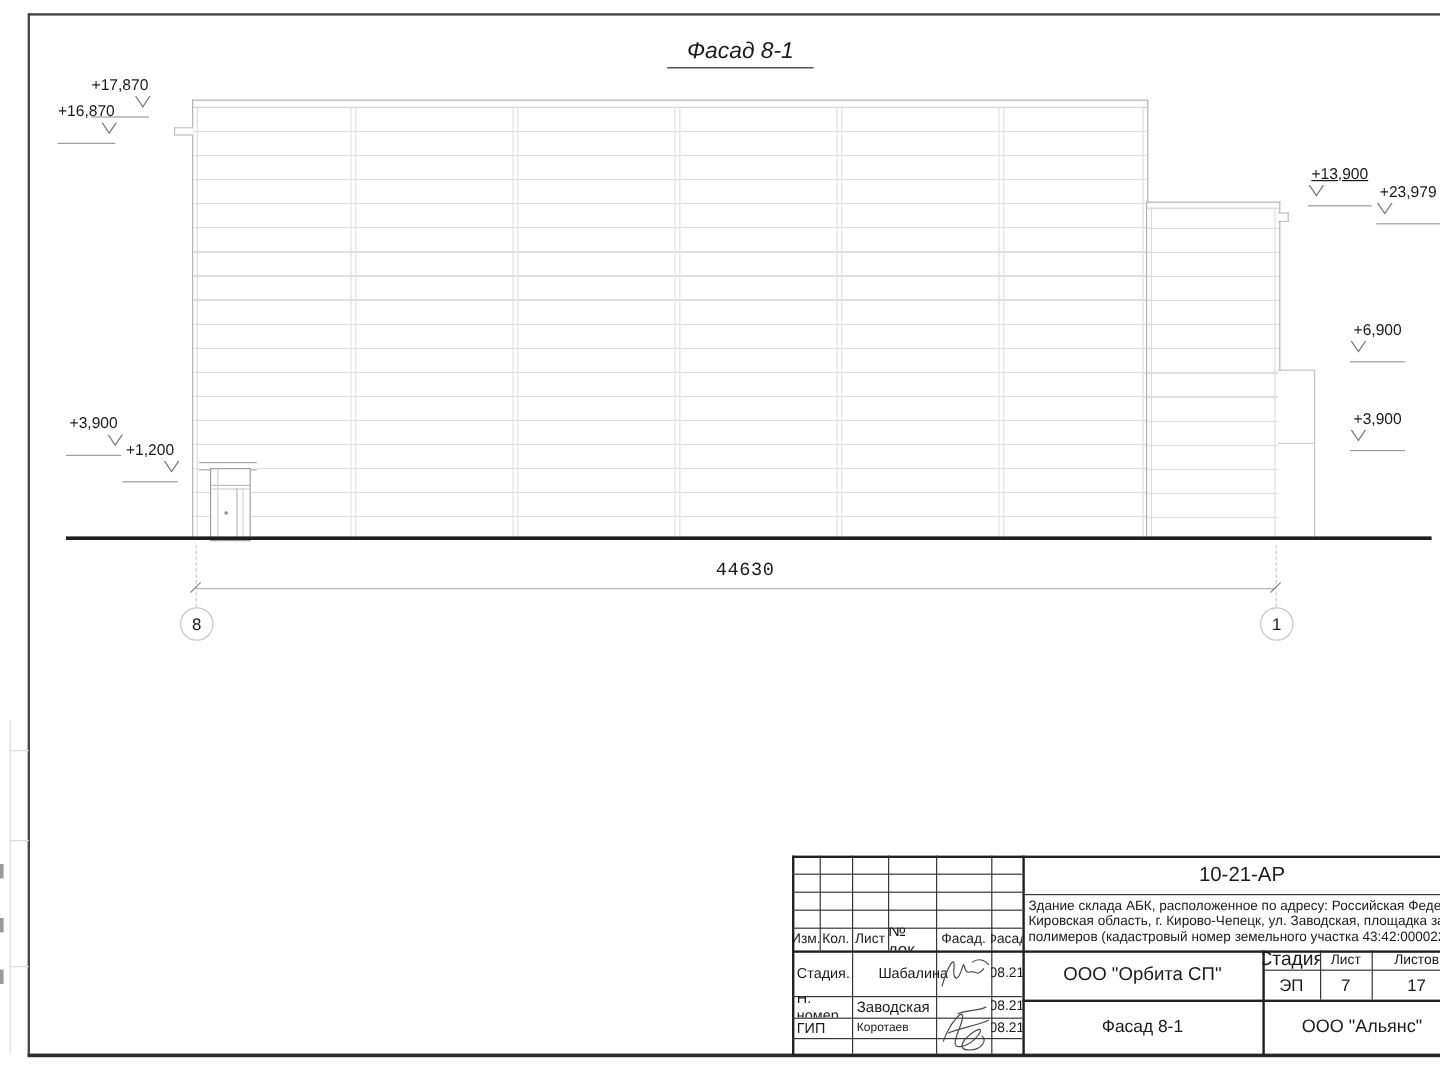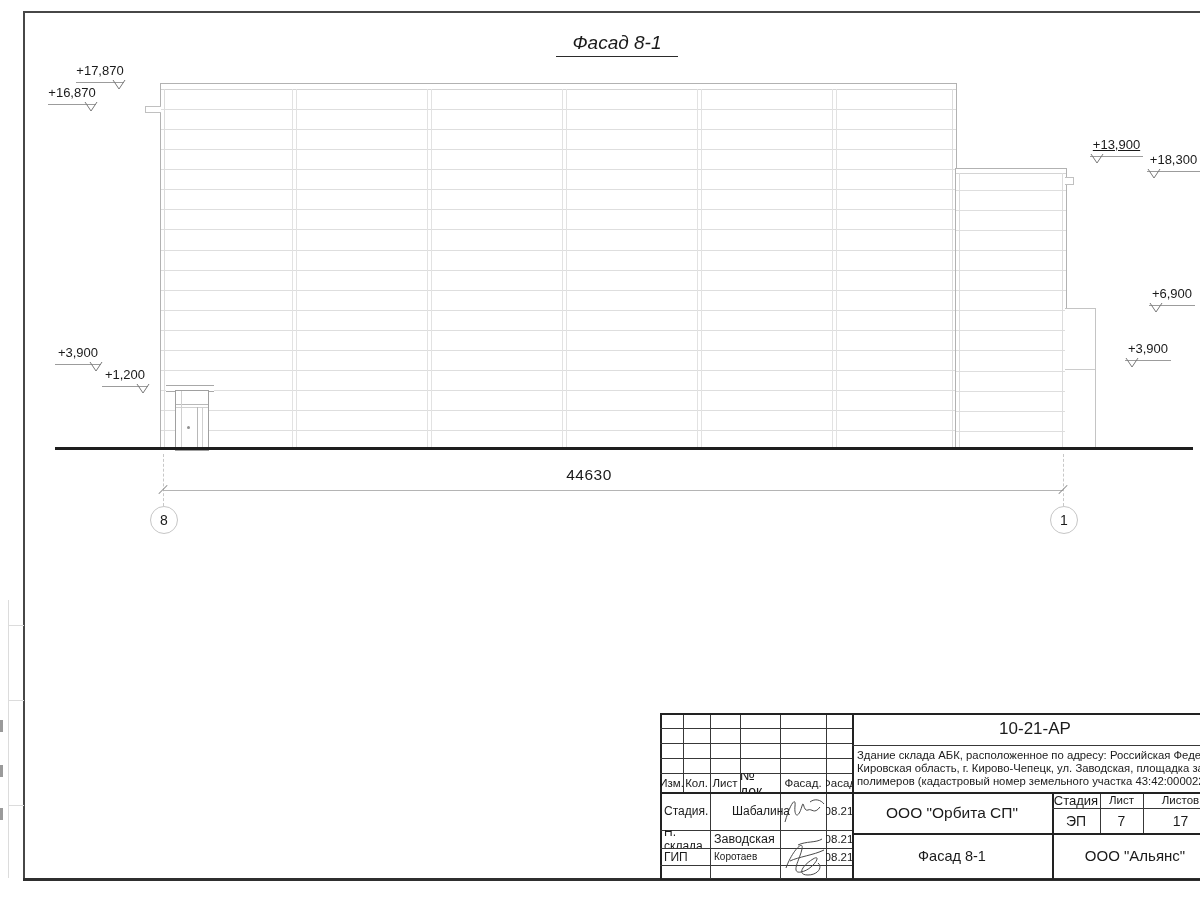--- a/index.html
+++ b/index.html
@@ -16,21 +16,21 @@
   .blk{position:absolute;background:#fff;}
   .panels{position:absolute;left:0;right:0;bottom:0;}
   .pan-main{background:repeating-linear-gradient(to bottom,rgba(0,0,0,0) 0 19.07px,#dedede 19.07px 20.07px);}
   .pan-low{background:repeating-linear-gradient(to bottom,rgba(0,0,0,0) 0 15.9px,#dedede 15.9px 16.9px,rgba(0,0,0,0) 16.9px 20.07px);}
   .joint{position:absolute;width:3px;top:5px;bottom:0;border-left:1px solid #e2e2e2;border-right:1px solid #e2e2e2;}
   .inline-v{position:absolute;width:1px;background:#dcdcdc;}
   .inline-h{position:absolute;height:1px;background:#d4d4d4;}
   .ground{position:absolute;left:55px;top:447px;width:1138px;height:3px;background:#1e1e1e;}
   
   .elev{position:absolute;font-size:13px;line-height:15px;}
-  .elev .shelf{display:block;text-align:center;padding-bottom:4px;border-bottom:1px solid #9c9c9c;}
+  .elev .shelf{display:block;text-align:center;padding-bottom:19px;border-bottom:1px solid #9c9c9c;}
   .earr{position:absolute;width:14px;height:10px;top:17px;}
   .elev.l .earr{right:-2px;}
   .elev.r .earr{left:0px;}
   
   .dimline{position:absolute;height:1px;background:#b4b4b4;}
   .extline{position:absolute;width:0;border-left:1px dashed #c8c8c8;}
   .tick{position:absolute;width:12px;height:1px;background:#8a8a8a;transform:rotate(-45deg);}
   .dimtext{position:absolute;text-align:center;font-size:15.5px;letter-spacing:.5px;}
   .axis{position:absolute;width:26px;height:26px;border:1px solid #c6c6c6;border-radius:50%;
         background:#fff;display:flex;align-items:center;justify-content:center;font-size:14px;}
@@ -113,26 +113,26 @@
         <path d="M1,0 L7,9 L13,0" fill="none" stroke="#787878" stroke-width="1"></path>
       </svg>
   </div>
   <div class="elev r" style="left:1090px;top:137px;width:53px;text-decoration:underline;">
     <span class="shelf">+13,900</span>
     <svg class="earr" viewBox="0 0 14 10">
         <path d="M1,0 L7,9 L13,0" fill="none" stroke="#787878" stroke-width="1"></path>
       </svg>
   </div>
   <div class="elev r" style="left:1147px;top:152px;width:53px;">
-    <span class="shelf">+18,300</span>
-    <svg class="earr" viewBox="0 0 14 10">
-        <path d="M1,0 L7,9 L13,0" fill="none" stroke="#787878" stroke-width="1"></path>
-      </svg>
-  </div>
-  <div class="elev r" style="left:1125px;top:286px;width:46px;margin-left:24px;">
+    <span class="shelf">+23,979</span>
+    <svg class="earr" viewBox="0 0 14 10">
+        <path d="M1,0 L7,9 L13,0" fill="none" stroke="#787878" stroke-width="1"></path>
+      </svg>
+  </div>
+  <div class="elev r" style="left:1125px;top:267px;width:46px;">
     <span class="shelf">+6,900</span>
     <svg class="earr" viewBox="0 0 14 10">
         <path d="M1,0 L7,9 L13,0" fill="none" stroke="#787878" stroke-width="1"></path>
       </svg>
   </div>
   <div class="elev r" style="left:1125px;top:341px;width:46px;">
     <span class="shelf">+3,900</span>
     <svg class="earr" viewBox="0 0 14 10">
         <path d="M1,0 L7,9 L13,0" fill="none" stroke="#787878" stroke-width="1"></path>
       </svg>
@@ -148,21 +148,21 @@
     <svg class="earr" viewBox="0 0 14 10">
         <path d="M1,0 L7,9 L13,0" fill="none" stroke="#787878" stroke-width="1"></path>
       </svg>
   </div>
 
   <div class="extline" style="left:163px;top:454px;height:52px;"></div>
   <div class="extline" style="left:1063px;top:454px;height:52px;"></div>
   <div class="dimline" style="left:163px;top:490px;width:900px;"></div>
   <div class="tick" style="left:157px;top:489px;"></div>
   <div class="tick" style="left:1057px;top:489px;"></div>
-  <div class="dimtext" style="left:534px;top:466px;width:110px;">44630</div>
+  <div class="dimtext" style="left:566px;top:466px;width:110px;font-family:Liberation Mono, monospace;">44630</div>
   <div class="axis" style="left:150px;top:506px;">
     <span>8</span>
   </div>
   <div class="axis" style="left:1050px;top:506px;">
     <span>1</span>
   </div>
 
   <div class="tb">
 
     <div class="vl th" style="left:0;top:0;height:167px;"></div>
@@ -193,21 +193,21 @@
     <div class="cell" style="left:0;top:60px;width:23px;height:19px;font-size:11.5px;">Изм.</div>
     <div class="cell" style="left:23px;top:60px;width:27px;height:19px;font-size:11.5px;">Кол.</div>
     <div class="cell" style="left:50px;top:60px;width:30px;height:19px;font-size:11.5px;">Лист</div>
     <div class="cell" style="left:80px;top:60px;width:40px;height:19px;font-size:14px;">№ док.</div>
     <div class="cell" style="left:120px;top:60px;width:46px;height:19px;font-size:11.5px;">Фасад.</div>
     <div class="cell" style="left:166px;top:60px;width:26px;height:19px;font-size:11.5px;">Фасад</div>
 
     <div class="cell left" style="left:4px;top:79px;width:46px;height:38px;">Стадия.</div>
     <div class="cell left" style="left:72px;top:79px;width:64px;height:38px;font-size:12px;">Шабалина</div>
     <div class="cell" style="left:166px;top:79px;width:26px;height:38px;font-size:11.5px;">08.21</div>
-    <div class="cell left" style="left:4px;top:117px;width:46px;height:18px;">Н. склада.</div>
+    <div class="cell left" style="left:4px;top:117px;width:46px;height:18px;">Н. номер.</div>
     <div class="cell left" style="left:54px;top:117px;width:64px;height:18px;font-size:12.5px;">Заводская</div>
     <div class="cell" style="left:166px;top:117px;width:26px;height:18px;font-size:11.5px;">08.21</div>
     <div class="cell left" style="left:4px;top:135px;width:46px;height:17px;">ГИП</div>
     <div class="cell left" style="left:54px;top:135px;width:64px;height:17px;font-size:10px;">Коротаев</div>
     <div class="cell" style="left:166px;top:135px;width:26px;height:17px;font-size:11.5px;">08.21</div>
 
     <svg class="sig" style="left:121px;top:81px;" width="45" height="35" viewBox="0 0 45 35">
       <path d="M4,28 C9,10 15,2 14,12 C13,22 17,26 21,12 C23,5 22,18 27,16 C31,14 33,21 39,13 M29,8 C34,4 40,6 43,10"></path>
     </svg>
     <svg class="sig" style="left:118px;top:118px;" width="50" height="47" viewBox="0 0 50 47">
@@ -216,21 +216,21 @@
     </svg>
 
     <div class="cell" style="left:192px;top:0;width:366px;height:32px;font-size:17px;">10-21-АР</div>
     <div class="desc" style="left:192px;top:32px;width:366px;height:47px;">
       <div>Здание склада АБК, расположенное по адресу: Российская Федераци</div>
       <div>Кировская область, г. Кирово-Чепецк, ул. Заводская, площадка заво</div>
       <div>полимеров (кадастровый номер земельного участка 43:42:000022:</div>
     </div>
     <div class="cell" style="left:192px;top:79px;width:200px;height:41px;font-size:15.5px;">ООО "Орбита СП"</div>
     <div class="cell" style="left:192px;top:120px;width:200px;height:45px;font-size:14.5px;">Фасад 8-1</div>
-    <div class="cell" style="left:392px;top:79px;width:48px;height:16px;font-size:13px;">Стадия</div>
+    <div class="cell" style="left:392px;top:79px;width:48px;height:16px;font-size:16px;">Стадия</div>
     <div class="cell" style="left:440px;top:79px;width:43px;height:16px;font-size:11.5px;">Лист</div>
     <div class="cell" style="left:483px;top:79px;width:75px;height:16px;font-size:11.5px;">Листов</div>
     <div class="cell" style="left:392px;top:95px;width:48px;height:25px;font-size:14px;">ЭП</div>
     <div class="cell" style="left:440px;top:95px;width:43px;height:25px;font-size:14px;">7</div>
     <div class="cell" style="left:483px;top:95px;width:75px;height:25px;font-size:14px;">17</div>
     <div class="cell" style="left:392px;top:120px;width:166px;height:45px;font-size:15px;">ООО "Альянс"</div>
   </div>
 
 </div>
 

